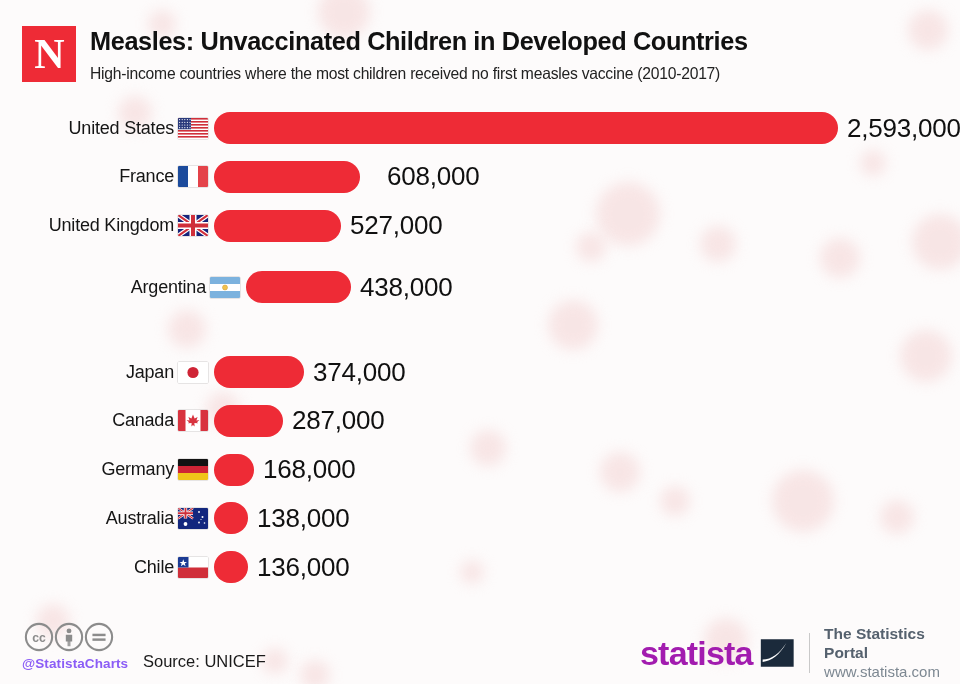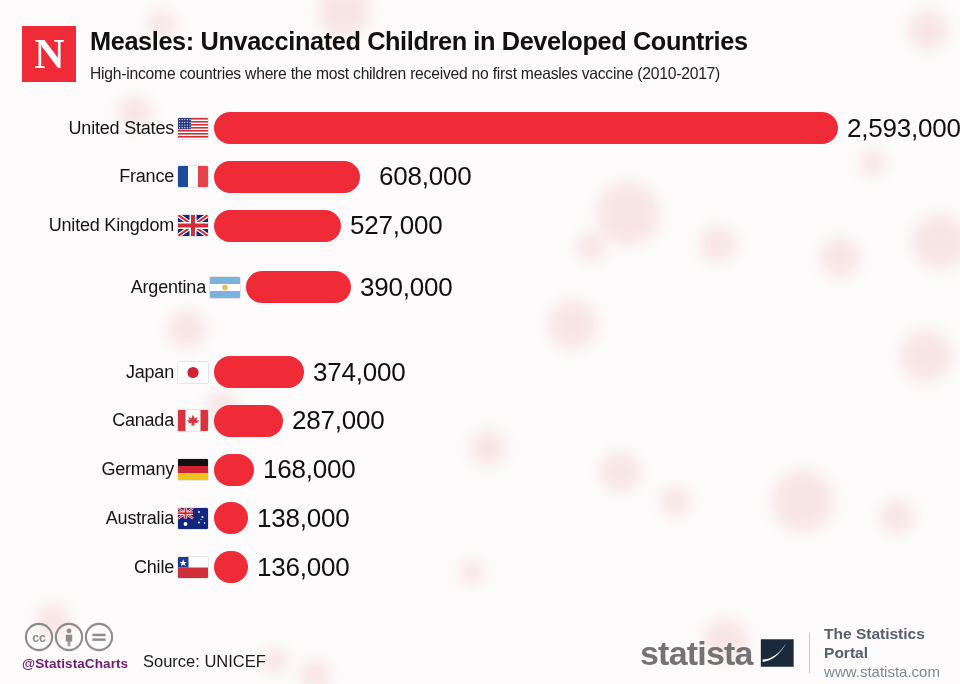--- a/index.html
+++ b/index.html
@@ -98,30 +98,30 @@
     color: #101010;
     white-space: nowrap;
     letter-spacing: -0.2px;
   }
   
   #footer { position: absolute; left: 0; top: 608px; width: 960px; height: 76px; }
   #cc-icons { position: absolute; left: 24px; top: 14px; display: flex; }
   .cc-badge { width: 30px; height: 30px; }
   #cc-handle {
     position: absolute; left: 22px; top: 48px;
-    font-size: 13.5px; font-weight: bold; color: #701a75;
+    font-size: 13.5px; font-weight: bold; color: #8b5cf6;
     letter-spacing: .1px;
   }
   #source-note {
     position: absolute; left: 143px; top: 44px;
     font-size: 16.5px; color: #1a1a1a;
   }
   #statista-block { position: absolute; left: 640px; top: 16px; display: flex; align-items: center; }
   #statista-wordmark {
-    font-size: 34px; font-weight: bold; color: #737373;
+    font-size: 34px; font-weight: bold; color: #a21caf;
     letter-spacing: -0.8px; line-height: 1;
   }
   #statista-mark { width: 40px; height: 34px; margin-left: 6px; }
   #statista-divider { width: 1px; height: 40px; background: #c9c9c9; margin: 0 14px; }
   #statista-tagline { line-height: 1.25; }
   #statista-portal { font-size: 15.5px; font-weight: bold; color: #55616e; }
   #statista-url { font-size: 15px; color: #7d8892; }
 </style>
 </head>
 <body>
@@ -205,21 +205,21 @@
       <div class="row" style="top: 52.8px;">
         <div class="row-label">France</div>
         <div class="row-flag">
           <svg viewBox="0 0 30 21">
             <rect width="10" height="21" fill="#1c4b9c"></rect>
     <rect x="10" width="10" height="21" fill="#ffffff"></rect>
             <rect x="20" width="10" height="21" fill="#e4434a"></rect>
           </svg>
         </div>
         <div class="bar" style="width: 146px; background: rgb(238, 43, 54);"></div>
-        <div class="bar-value" style="left: 379px;">608,000</div>
+        <div class="bar-value" style="left: 387px;">608,000</div>
       </div>
       <div class="row" style="top: 101.6px;">
         <div class="row-label">United Kingdom</div>
         <div class="row-flag">
           <svg viewBox="0 0 30 21">
             <rect width="30" height="21" fill="#17247a"></rect>
     <path d="M0 0 L30 21 M30 0 L0 21" stroke="#ffffff" stroke-width="4.4"></path>
     <path d="M0 0 L30 21 M30 0 L0 21" stroke="#d02f3a" stroke-width="2.2"></path>
     <path d="M15 0 V21 M0 10.5 H30" stroke="#ffffff" stroke-width="7"></path>
     <path d="M15 0 V21 M0 10.5 H30" stroke="#d02f3a" stroke-width="4"></path>
@@ -232,21 +232,21 @@
         <div class="row-label">Argentina</div>
         <div class="row-flag">
           <svg viewBox="0 0 30 21">
             <rect width="30" height="7" fill="#7cb2de"></rect>
     <rect y="7" width="30" height="7" fill="#ffffff"></rect>
             <rect y="14" width="30" height="7" fill="#7cb2de"></rect>
     <circle cx="15" cy="10.5" r="2.5" fill="#f2c14e" stroke="#c89a2f" stroke-width=".5"></circle>
           </svg>
         </div>
         <div class="bar" style="width: 105px; background: rgb(238, 43, 54);"></div>
-        <div class="bar-value" style="left: 328px;">390,000</div>
+        <div class="bar-value" style="left: 328px;">438,000</div>
       </div>
       <div class="row" style="top: 248px;">
         <div class="row-label">Japan</div>
         <div class="row-flag">
           <svg viewBox="0 0 30 21">
             <rect width="30" height="21" fill="#ffffff"></rect>
     <circle cx="15" cy="10.5" r="5.6" fill="#cf2435"></circle>
           </svg>
         </div>
         <div class="bar" style="width: 90px; background: rgb(238, 43, 54);"></div>

